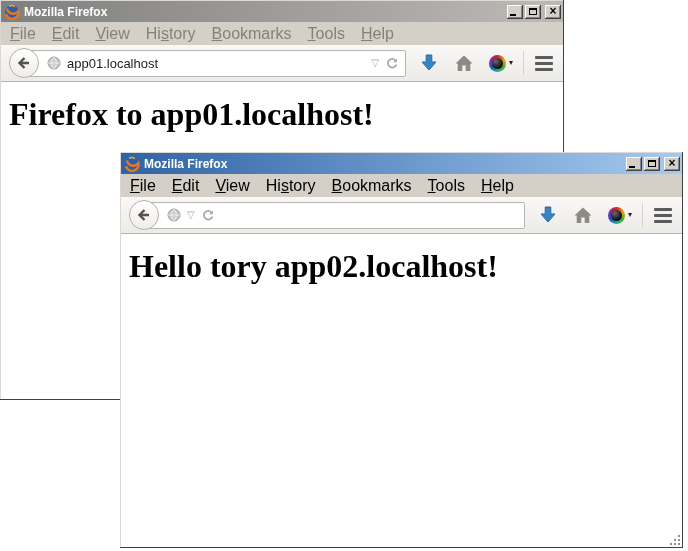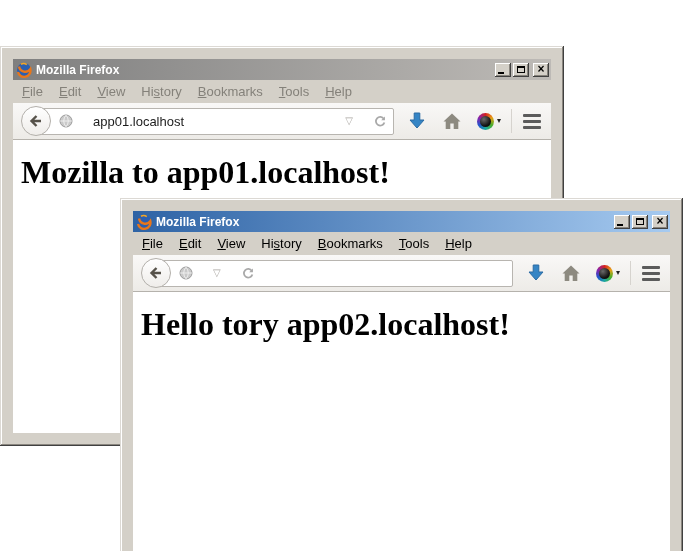--- a/index.html
+++ b/index.html
@@ -6,24 +6,23 @@
   html, body { margin:0; padding:0; }
   body {
     width: 688px; height: 551px; overflow: hidden; position: relative;
     background: var(--desktop-bg, #ffffff);
     font-family: "Liberation Sans", sans-serif;
   }
   
   .window {
     position: absolute; display: flex; flex-direction: column;
     background: var(--window-face);
-    padding: 13px;
+    padding: 1px;
     box-shadow: inset -1px -1px 0 #404040, inset 1px 1px 0 #dcd9d4,
                 inset -2px -2px 0 #8a867f, inset 2px 2px 0 #ffffff;
-    margin-top: 46px;
   }
   
   .titlebar {
     flex: 0 0 21px; display: flex; align-items: center; gap: 4px;
     padding: 0 2px 0 3px; overflow: hidden;
   }
   .window.active .titlebar {
     background: linear-gradient(to right, var(--active-caption-start), var(--active-caption-end));
   }
   .window.inactive .titlebar {
@@ -43,21 +42,21 @@
     position: relative;
   }
   .cap-btn.close { margin-left: 2px; }
   .glyph-min { position:absolute; left:3px; bottom:3px; width:6px; height:2px; background:#000; }
   .glyph-max { width:8px; height:7px; border:1px solid #000; border-top-width:2px; }
   .glyph-close { font-size:12px; font-weight:bold; color:#000; line-height:12px; margin-top:-1px; }
   
   .menubar {
     flex: 0 0 23px; background: var(--window-face);
     display: flex; align-items: center; padding-left: 1px;
-    font-size: 13px;
+    font-size: 16px;
   }
   .window.active .menubar .menu-item { color: var(--menubar-text-active); }
   .window.inactive .menubar .menu-item { color: var(--menubar-text-inactive); }
   .menu-item { padding: 2px 8px; white-space: nowrap; cursor: default; }
   
   .navbar {
     flex: 0 0 37px;
     background: linear-gradient(var(--toolbar-top), var(--toolbar-bottom));
     border-bottom: 1px solid #b5b2ac;
     display: flex; align-items: center; padding: 0 6px 0 8px;
@@ -66,21 +65,21 @@
     width: 30px; height: 30px; border-radius: 50%;
     border: 1px solid #b3b0ab;
     background: linear-gradient(#ffffff, #efedea);
     display: flex; align-items: center; justify-content: center;
     position: relative; z-index: 2; flex: 0 0 30px;
   }
   .urlbar {
     flex: 1; height: 27px; background: #fff;
     border: 1px solid var(--urlbar-border); border-radius: 2px;
     margin-left: -16px; padding: 0 6px 0 22px;
-    display: flex; align-items: center; gap: 19px;
+    display: flex; align-items: center; gap: 5px;
   }
   .url-text {
     flex: 1; font-size: 13px; color: var(--url-text); white-space: nowrap; overflow: hidden;
   }
   .url-drop { font-size: 10px; color: #aba8a3; line-height: 10px; }
   .nav-icon { display: flex; align-items: center; justify-content: center; }
   .download-btn { margin-left: 13px; }
   .home-btn { margin-left: 15px; }
   .ext-btn { margin-left: 15px; display:flex; align-items:center; gap:3px; }
   .ext-ball {
@@ -170,21 +169,21 @@
       <span class="ext-caret">▾</span>
     </div>
     <div class="nav-sep"></div>
     <div class="hamburger">
       <span></span>
         <span></span>
         <span></span>
     </div>
   </div>
   <div class="content">
-    <h1>Mozilla to app01.localhost!</h1>
+    <h1>Firefox to app01.localhost!</h1>
   </div>
 </div>
 
 <div class="window active" style="left:120px; top:152px; width:563px; height:396px; z-index:2;">
   <div class="titlebar">
     <svg class="app-icon" viewBox="0 0 16 16">
       <circle cx="8" cy="8" r="7" fill="#2b5fb0"></circle>
       <path d="M2 10a6.3 6.3 0 0 0 12.3-2.9A6.3 6.3 0 0 1 3 4.6" stroke="#e8761a" stroke-width="2.4" fill="none"></path>
       <path d="M5 2.3c1.8-1 4.2-.8 5.8.4" stroke="#f5a623" stroke-width="1.6" fill="none"></path>
     </svg>

